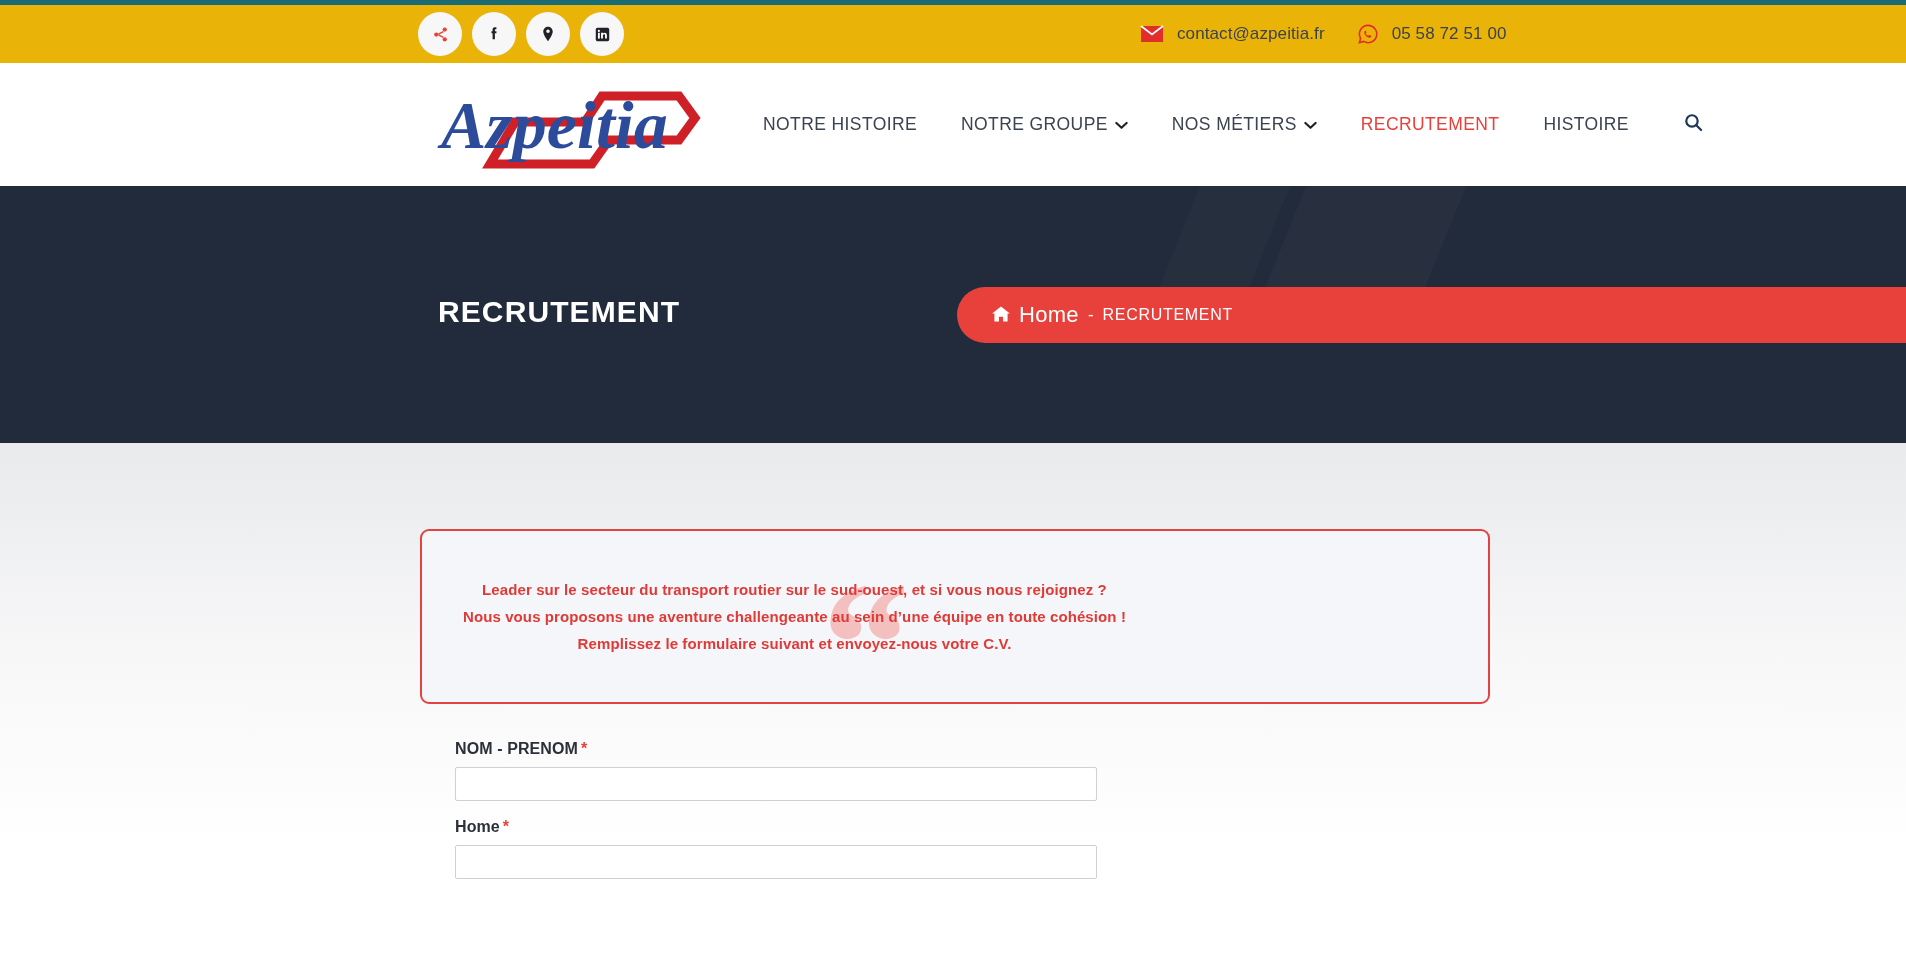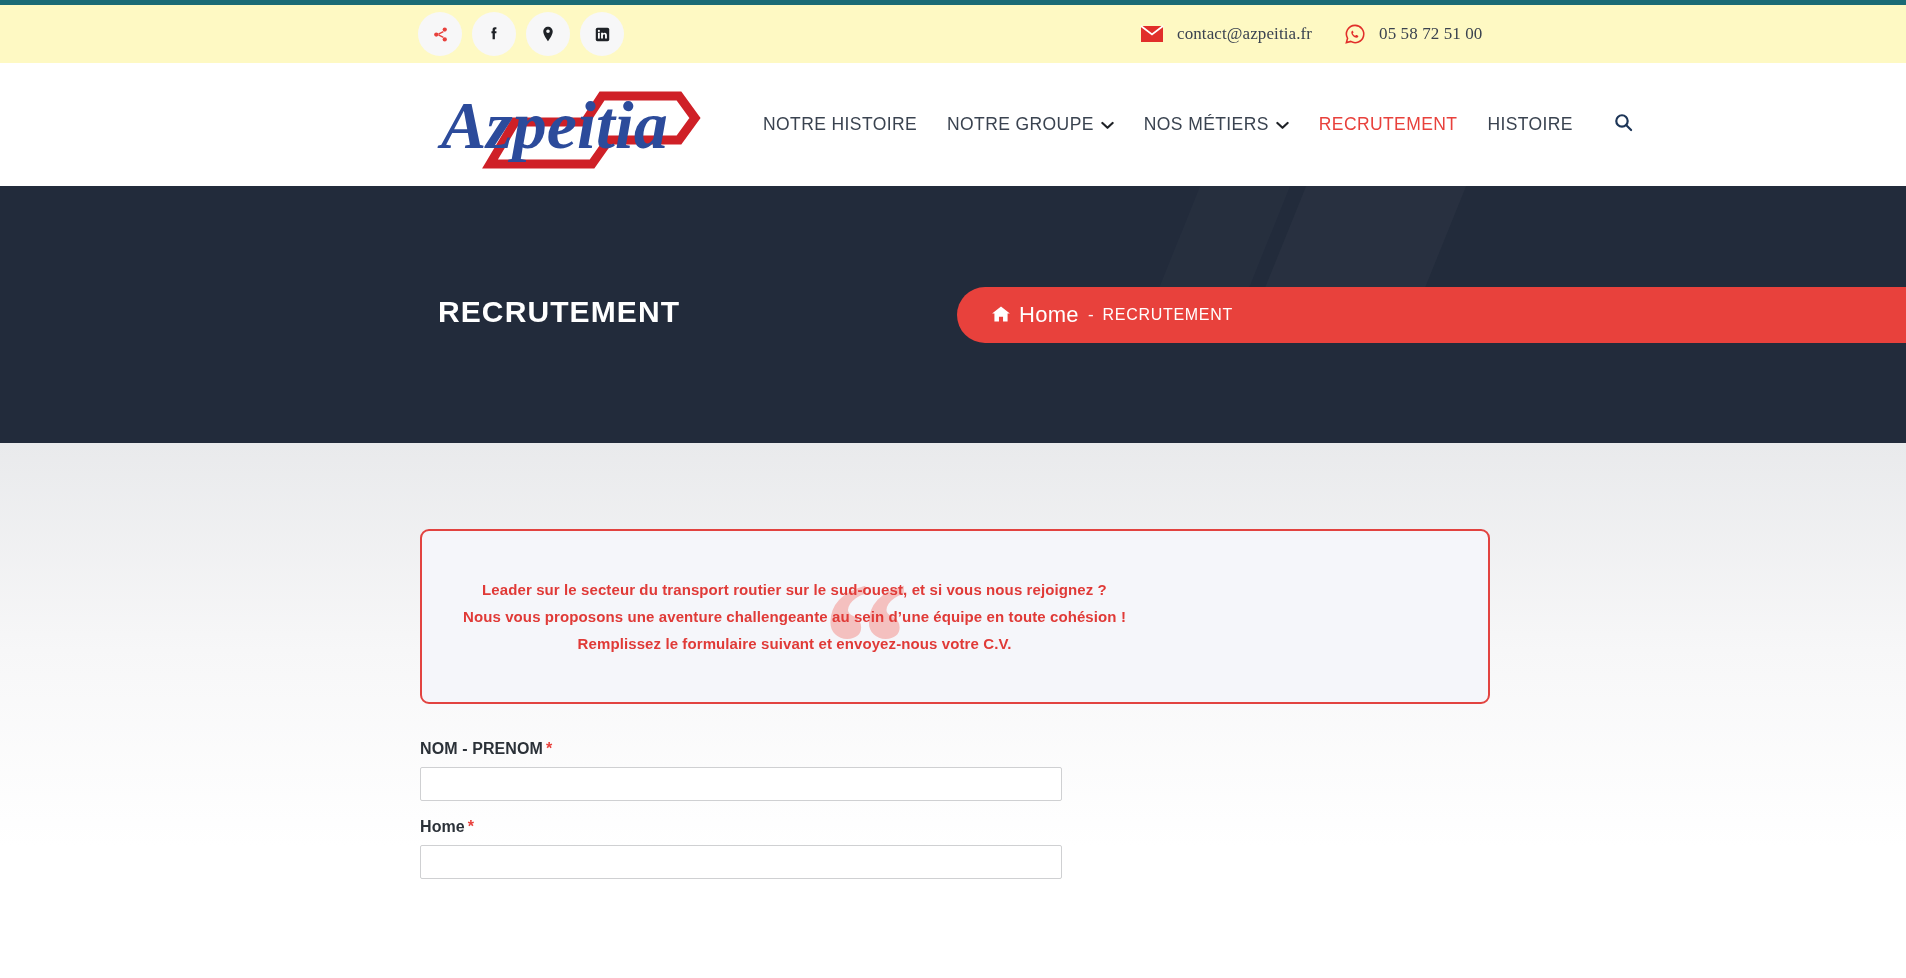--- a/index.html
+++ b/index.html
@@ -15,23 +15,22 @@
     height:5px;
     width:100%;
     background:#1b6b75;
   }
 
   
   .topbar{
     height:58px;
     display:flex;
     align-items:center;
-    background:#fef9c3;
-    position:relative;
-    font-family:Liberation Serif, serif;
+    background:#eab308;
+    position:relative;
   }
   .social-group{
     display:flex;
     align-items:center;
     gap:10px;
     margin-left:418px;
   }
   .social-circle{
     width:44px;height:44px;
     border-radius:50%;
@@ -72,21 +71,21 @@
     margin-left:420px;
     width:285px;
     height:98px;
     display:block;
     cursor:pointer;
   }
   .mainnav{
     display:flex;
     align-items:center;
     margin-left:36px;
-    gap:0px;
+    gap:14px;
   }
   .nav-item{
     display:flex;
     align-items:center;
     gap:7px;
     padding:0 15px;
     font-size:17.5px;
     color:#3a4350;
     letter-spacing:.4px;
     cursor:pointer;
@@ -196,21 +195,21 @@
     color:#e03a37;
     font-weight:bold;
     font-size:15px;
     line-height:27px;
     letter-spacing:.1px;
     text-align:center;
   }
 
   
   .form-area{margin-top:36px;}
-  .field{margin-bottom:17px;}
+  .field{margin-bottom:17px;margin-left:35px;}
   .field-label{
     font-size:16px;
     font-weight:bold;
     color:#2b3138;
     margin-bottom:9px;
     letter-spacing:.1px;
   }
   .req{color:#e8413c;font-weight:bold;margin-left:3px;}
   .field-input{
     display:block;

